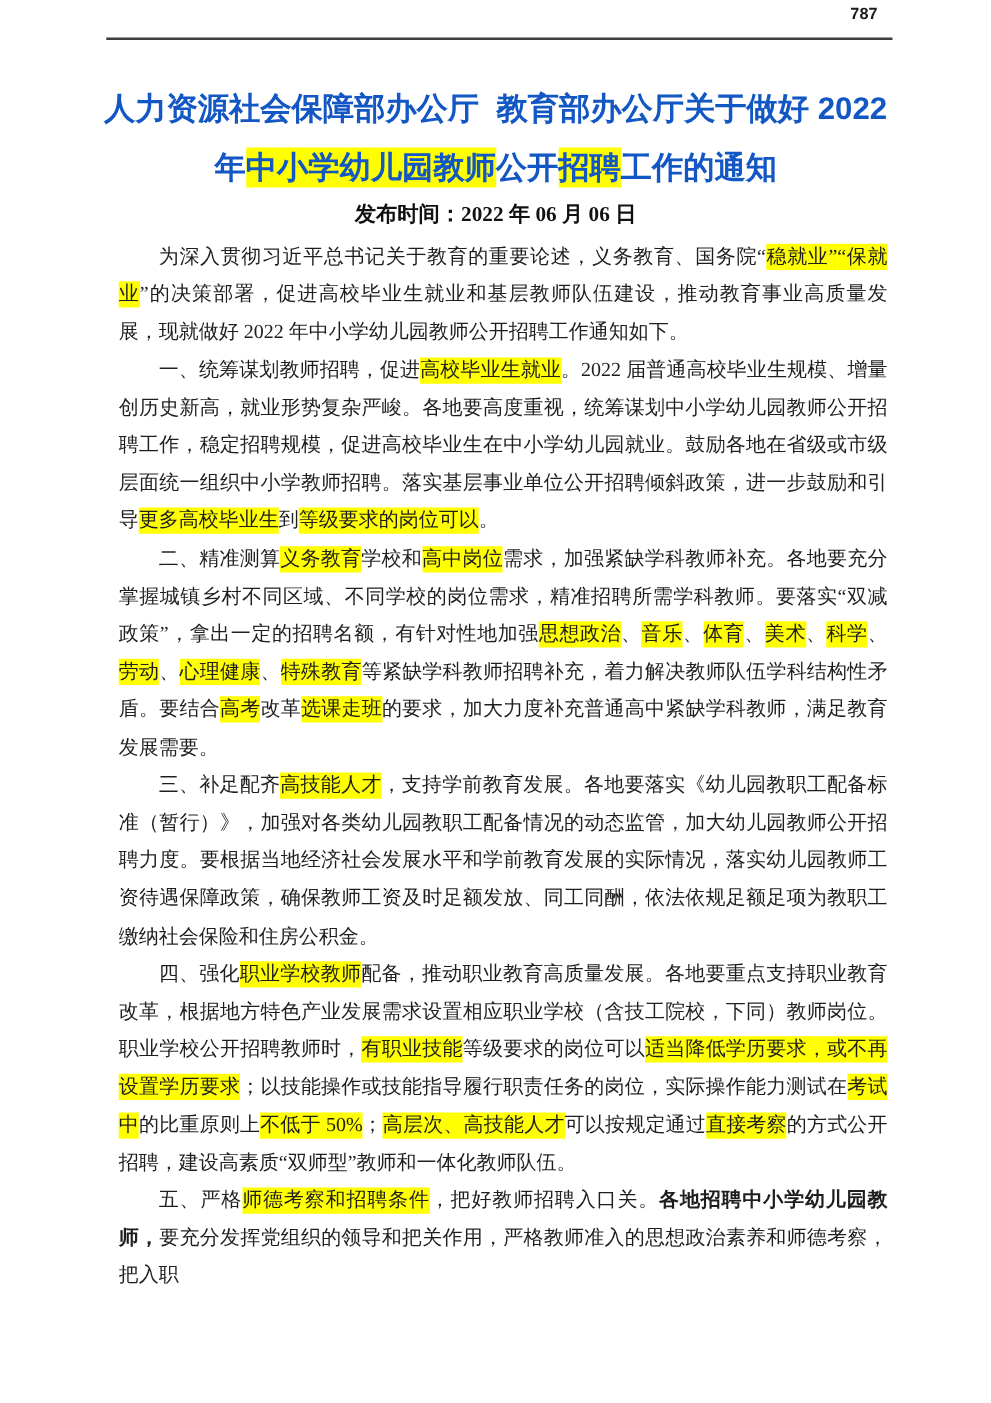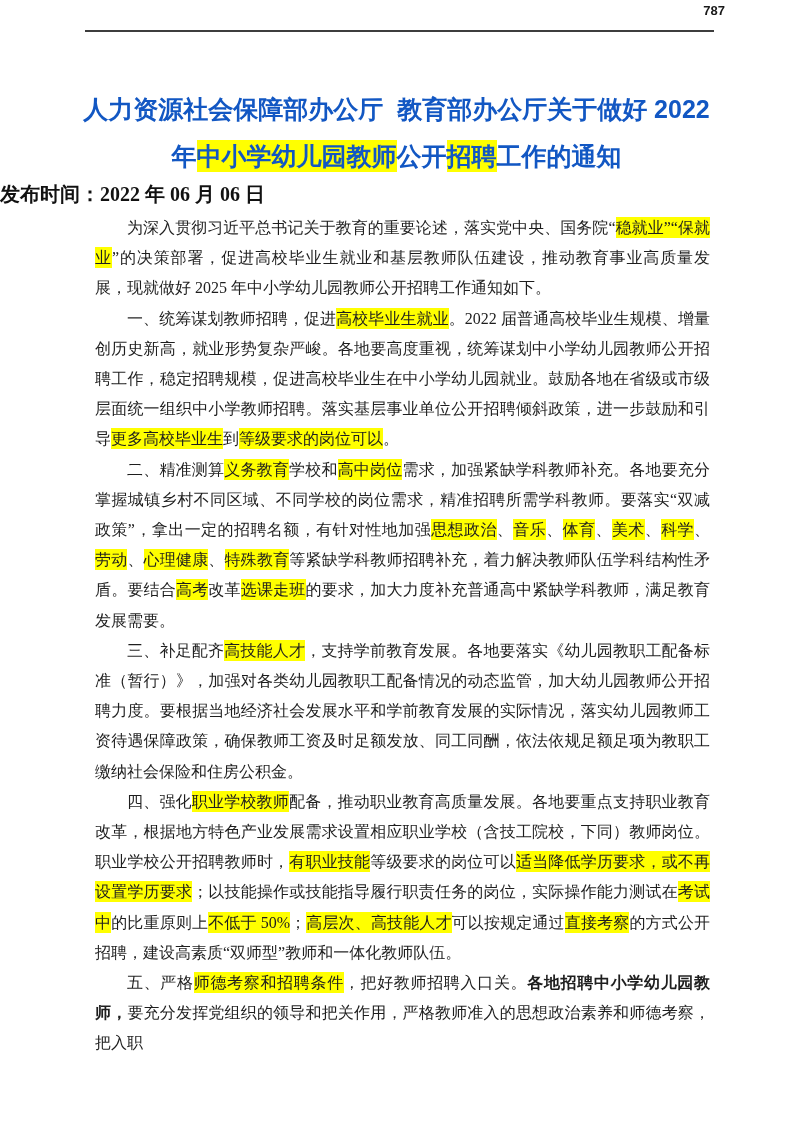--- a/index.html
+++ b/index.html
@@ -8,48 +8,49 @@
     width: 793px;
     height: 1122px;
     background: #ffffff;
     overflow: hidden;
     font-family: "Liberation Serif", "DejaVu Serif", serif;
     color: #1e1e1e;
   }
   .page-number {
     position: absolute;
     top: 3px;
-    right: 68px;
+    right: 91px;
     font-family: "Liberation Sans", "DejaVu Sans", sans-serif;
     font-size: 13px;
     font-weight: 600;
     color: #1a1a1a;
   }
   .top-rule {
     position: absolute;
     top: 30px;
     left: 85px;
     width: 629px;
     height: 2px;
     background: #3d3d3d;
   }
   .doc-title {
     margin: 0 55px;
-    padding-top: 86px;
+    padding-top: 64px;
     text-align: center;
     font-family: "Liberation Sans", "DejaVu Sans", sans-serif;
     font-weight: bold;
     font-size: 25px;
     line-height: 47px;
     white-space: pre-wrap;
   }
   .title-line { display: block; }
   .pub-date {
     margin-top: 2px;
-    font-size: 20px;
+    text-align: center;
+    font-size: 17px;
     line-height: 24px;
     font-weight: bold;
     color: #111111;
   }
   .doc-body {
     margin: 7px 83px 0 95px;
     font-size: 16px;
     line-height: 30.2px;
     text-align: justify;
   }
@@ -60,20 +61,20 @@
 </style>
 </head>
 <body>
 
 <div class="page">
   <div class="page-number">787</div>
   <div class="top-rule"></div>
   <h1 class="doc-title" style="color: rgb(18, 87, 195);"><span class="title-line"><span>人力资源社会保障部办公厅  教育部办公厅关于做好 2022</span></span><span class="title-line"><span>年</span><span class="hl">中小学幼儿园教师</span><span>公开</span><span class="hl">招聘</span><span>工作的通知</span></span></h1>
   <div class="pub-date">发布时间：2022 年 06 月 06 日</div>
   <div class="doc-body">
-      <p class="para indent"><span>为深入贯彻习近平总书记关于教育的重要论述，落实党中央、国务院“</span><span class="hl">稳就业”</span><span class="hl">“保就业</span><span>”的决策部署，促进高校毕业生就业和基层教师队伍建设，推动教育事业高质量发展，现就做好 2025 年中小学幼儿园教师公开招聘工作通知如下。</span></p>
+      <p class="para indent"><span>为深入贯彻习近平总书记关于教育的重要论述，义务教育、国务院“</span><span class="hl">稳就业”</span><span class="hl">“保就业</span><span>”的决策部署，促进高校毕业生就业和基层教师队伍建设，推动教育事业高质量发展，现就做好 2022 年中小学幼儿园教师公开招聘工作通知如下。</span></p>
       <p class="para indent"><span>一、统筹谋划教师招聘，促进</span><span class="hl">高校毕业生就业</span><span>。2022 届普通高校毕业生规模、增量创历史新高，就业形势复杂严峻。各地要高度重视，统筹谋划中小学幼儿园教师公开招聘工作，稳定招聘规模，促进高校毕业生在中小学幼儿园就业。鼓励各地在省级或市级层面统一组织中小学教师招聘。落实基层事业单位公开招聘倾斜政策，进一步鼓励和引导</span><span class="hl">更多高校毕业生</span><span>到</span><span class="hl">等级要求的岗位可以</span><span>。</span></p>
       <p class="para indent"><span>二、精准测算</span><span class="hl">义务教育</span><span>学校和</span><span class="hl">高中岗位</span><span>需求，加强紧缺学科教师补充。各地要充分掌握城镇乡村不同区域、不同学校的岗位需求，精准招聘所需学科教师。要落实“双减政策”，拿出一定的招聘名额，有针对性地加强</span><span class="hl">思想政治</span><span>、</span><span class="hl">音乐</span><span>、</span><span class="hl">体育</span><span>、</span><span class="hl">美术</span><span>、</span><span class="hl">科学</span><span>、</span><span class="hl">劳动</span><span>、</span><span class="hl">心理健康</span><span>、</span><span class="hl">特殊教育</span><span>等紧缺学科教师招聘补充，着力解决教师队伍学科结构性矛盾。要结合</span><span class="hl">高考</span><span>改革</span><span class="hl">选课走班</span><span>的要求，加大力度补充普通高中紧缺学科教师，满足教育发展需要。</span></p>
       <p class="para indent"><span>三、补足配齐</span><span class="hl">高技能人才</span><span>，支持学前教育发展。各地要落实《幼儿园教职工配备标准（暂行）》，加强对各类幼儿园教职工配备情况的动态监管，加大幼儿园教师公开招聘力度。要根据当地经济社会发展水平和学前教育发展的实际情况，落实幼儿园教师工资待遇保障政策，确保教师工资及时足额发放、同工同酬，依法依规足额足项为教职工缴纳社会保险和住房公积金。</span></p>
       <p class="para indent"><span>四、强化</span><span class="hl">职业学校教师</span><span>配备，推动职业教育高质量发展。各地要重点支持职业教育改革，根据地方特色产业发展需求设置相应职业学校（含技工院校，下同）教师岗位。职业学校公开招聘教师时，</span><span class="hl">有职业技能</span><span>等级要求的岗位可以</span><span class="hl">适当降低学历要求，或不再设置学历要求</span><span>；以技能操作或技能指导履行职责任务的岗位，实际操作能力测试在</span><span class="hl">考试中</span><span>的比重原则上</span><span class="hl">不低于 50%</span><span>；</span><span class="hl">高层次、高技能人才</span><span>可以按规定通过</span><span class="hl">直接考察</span><span>的方式公开招聘，建设高素质“双师型”教师和一体化教师队伍。</span></p>
       <p class="para indent"><span>五、严格</span><span class="hl">师德考察和招聘条件</span><span>，把好教师招聘入口关。</span><span class="b">各地招聘中小学幼儿园教师，</span><span>要充分发挥党组织的领导和把关作用，严格教师准入的思想政治素养和师德考察，把入职</span></p>
     </div>
 </div>
 
 </body></html>

